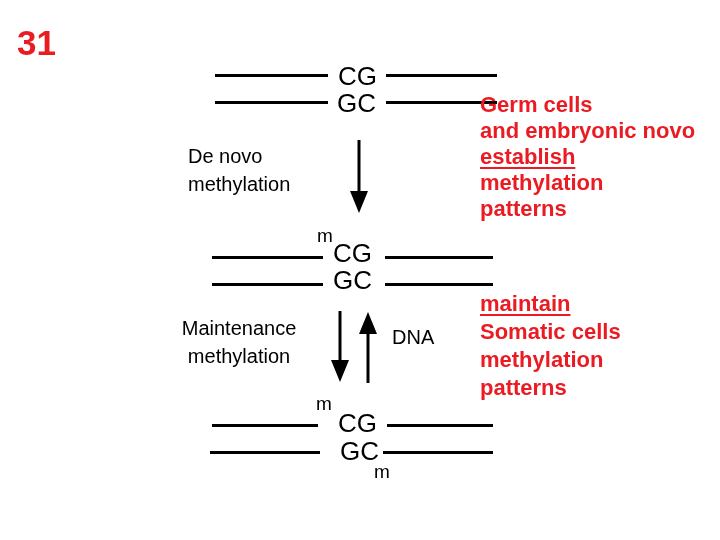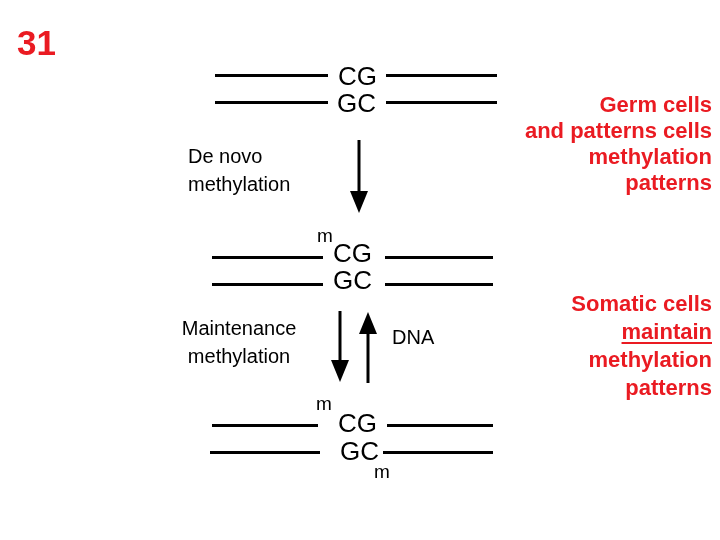--- a/index.html
+++ b/index.html
@@ -21,21 +21,21 @@
   .methyl {
     position:absolute; font-size:19px; line-height:19px; color:var(--ink);
   }
   .lbl {
     position:absolute; font-size:20px; line-height:28px; color:var(--ink);
     white-space:nowrap;
   }
   .lbl.center { text-align:center; white-space:normal; }
   .arrow { position:absolute; }
   .red-block {
-    position:absolute; left:480px; width:232px; text-align:right;
+    position:absolute; left:480px; width:232px; text-align:left;
     color:var(--red); font-weight:bold; font-size:22px; white-space:nowrap;
   }
   .red-block.germ .ln { line-height:26px; }
   .red-block.somatic .ln { line-height:28px; }
   .u { text-decoration:underline; text-decoration-thickness:2px; text-underline-offset:3px; }
 </style>
 </head>
 <body>
 
 <div class="slide">
@@ -96,25 +96,26 @@
   <div class="hline" style="left:387px;top:424px;width:106px"></div>
 
   <div class="hline" style="left:210px;top:451px;width:110px"></div>
   <div class="base" style="left:340px;top:438px">GC</div>
   <div class="hline" style="left:383px;top:451px;width:110px"></div>
 
   <div class="methyl" style="left:374px;top:462px">m</div>
 
   <div class="red-block germ" style="top:92px">
     <div class="ln">Germ cells</div>
-    <div class="ln">and patterns cells</div>
+    <div class="ln">and embryonic novo</div>
+    <div class="ln u">establish</div>
     <div class="ln">methylation</div>
     <div class="ln">patterns</div>
   </div>
 
   <div class="red-block somatic" style="top:290px">
+    <div class="ln u">maintain</div>
     <div class="ln">Somatic cells</div>
-    <div class="ln u">maintain</div>
     <div class="ln">methylation</div>
     <div class="ln">patterns</div>
   </div>
 
 </div>
 
 </body></html>

